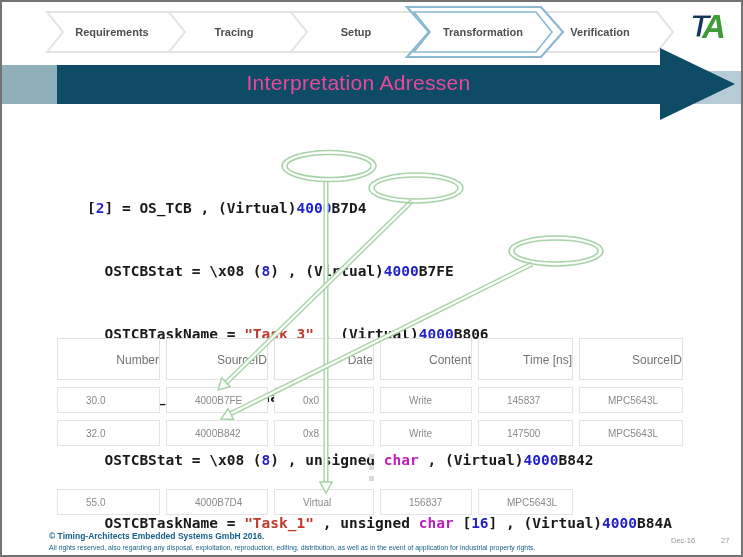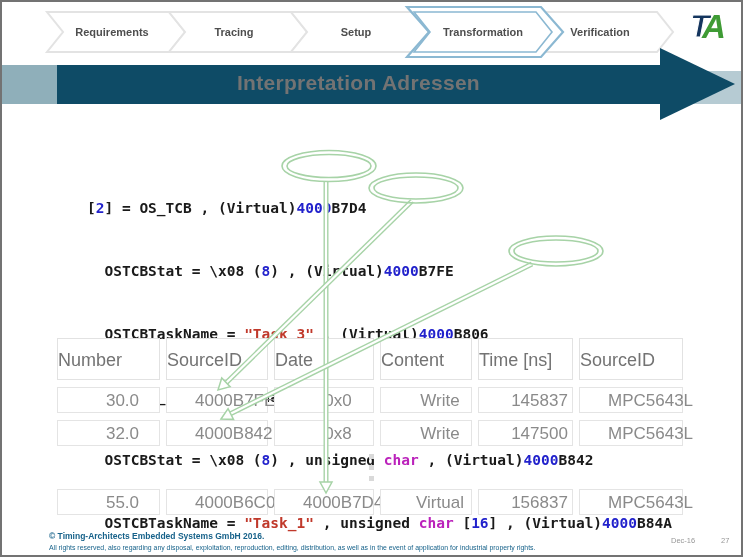--- a/index.html
+++ b/index.html
@@ -12,36 +12,36 @@
   .nav-label { font-family:"Liberation Sans", sans-serif; font-size:11px; font-weight:600; fill:#4e4e4e; }
 
   
   .banner-left  { position:absolute; left:0;  top:63px; width:55px;  height:39px; background:#8FAFBA; }
   .banner-right { position:absolute; left:650px; top:69px; width:93px; height:33px; background:#B6CBD3; }
   .banner-bar   { position:absolute; left:55px; top:63px; width:603px; height:39px; background:#0E4B66; }
   .banner-arrow { position:absolute; left:658px; top:46px; width:0; height:0;
                   border-top:36px solid transparent; border-bottom:36px solid transparent;
                   border-left:75px solid #0E4B66; }
   .banner-title { position:absolute; left:55px; top:69px; width:603px; text-align:center;
-                  color:#737373; font-size:21px; font-weight:700; letter-spacing:.3px; }
+                  color:#ec4899; font-size:21px; font-weight:400; letter-spacing:.3px; }
 
   
   .code { position:absolute; left:85px; top:154px; font-family:"DejaVu Sans Mono", monospace;
           font-size:14.5px; line-height:21px; font-weight:bold; color:#1a1a1a; white-space:pre; }
   .code .n { color:#2222cc; }
   .code .s { color:#c0392b; }
   .code .t { color:#bb22bb; }
 
   
   .trow { position:absolute; left:55px; display:grid;
           grid-template-columns:103px 102px 100px 92px 95px 104px; column-gap:6px; }
-  .hcell { height:42px; line-height:42px; text-align:left; background:#fff;
-           border:1px solid #e2e2e2; color:#737373; font-size:18px; }
+  .hcell { height:42px; line-height:42px; text-align:right; background:#fff;
+           border:1px solid #e2e2e2; color:#737373; font-size:12px; }
   .dcell { height:26px; line-height:25px; background:#fff; border:1px solid #e4e4e4;
-           color:#8a8a8a; font-size:17px; padding-left:28px;text-align:center; }
+           color:#8a8a8a; font-size:10px; padding-left:28px; }
   .dots { position:absolute; left:367px; top:452px; }
   .dots div { width:5px; height:5px; background:#d9d9d9; margin-bottom:6px; }
 
   
   .overlay { position:absolute; left:0; top:0; pointer-events:none; }
 
   
   .f-copy  { position:absolute; left:47px; top:529px; font-size:8.5px; font-weight:700; color:#17628a; }
   .f-right { position:absolute; left:47px; top:542px; font-size:6.9px; font-weight:500; color:#17628a; }
   .f-date  { position:absolute; left:647px; top:534px; font-size:7.5px; color:#979797;padding-left:22px; }
@@ -124,21 +124,20 @@
   </div>
 
   <div class="dots">
       <div></div>
       <div></div>
       <div></div>
     </div>
 
   <div class="trow" style="top:487px;">
     <div class="dcell">55.0</div>
-    <div class="dcell">4000B6C0</div>
     <div class="dcell">4000B7D4</div>
     <div class="dcell">Virtual</div>
     <div class="dcell">156837</div>
     <div class="dcell">MPC5643L</div>
   </div>
 
   <svg class="overlay" width="743" height="557" viewBox="0 0 743 557">
 
     <g>
       <line x1="324" y1="179" x2="324" y2="480" stroke="#A7D3A7" stroke-width="5"></line>

